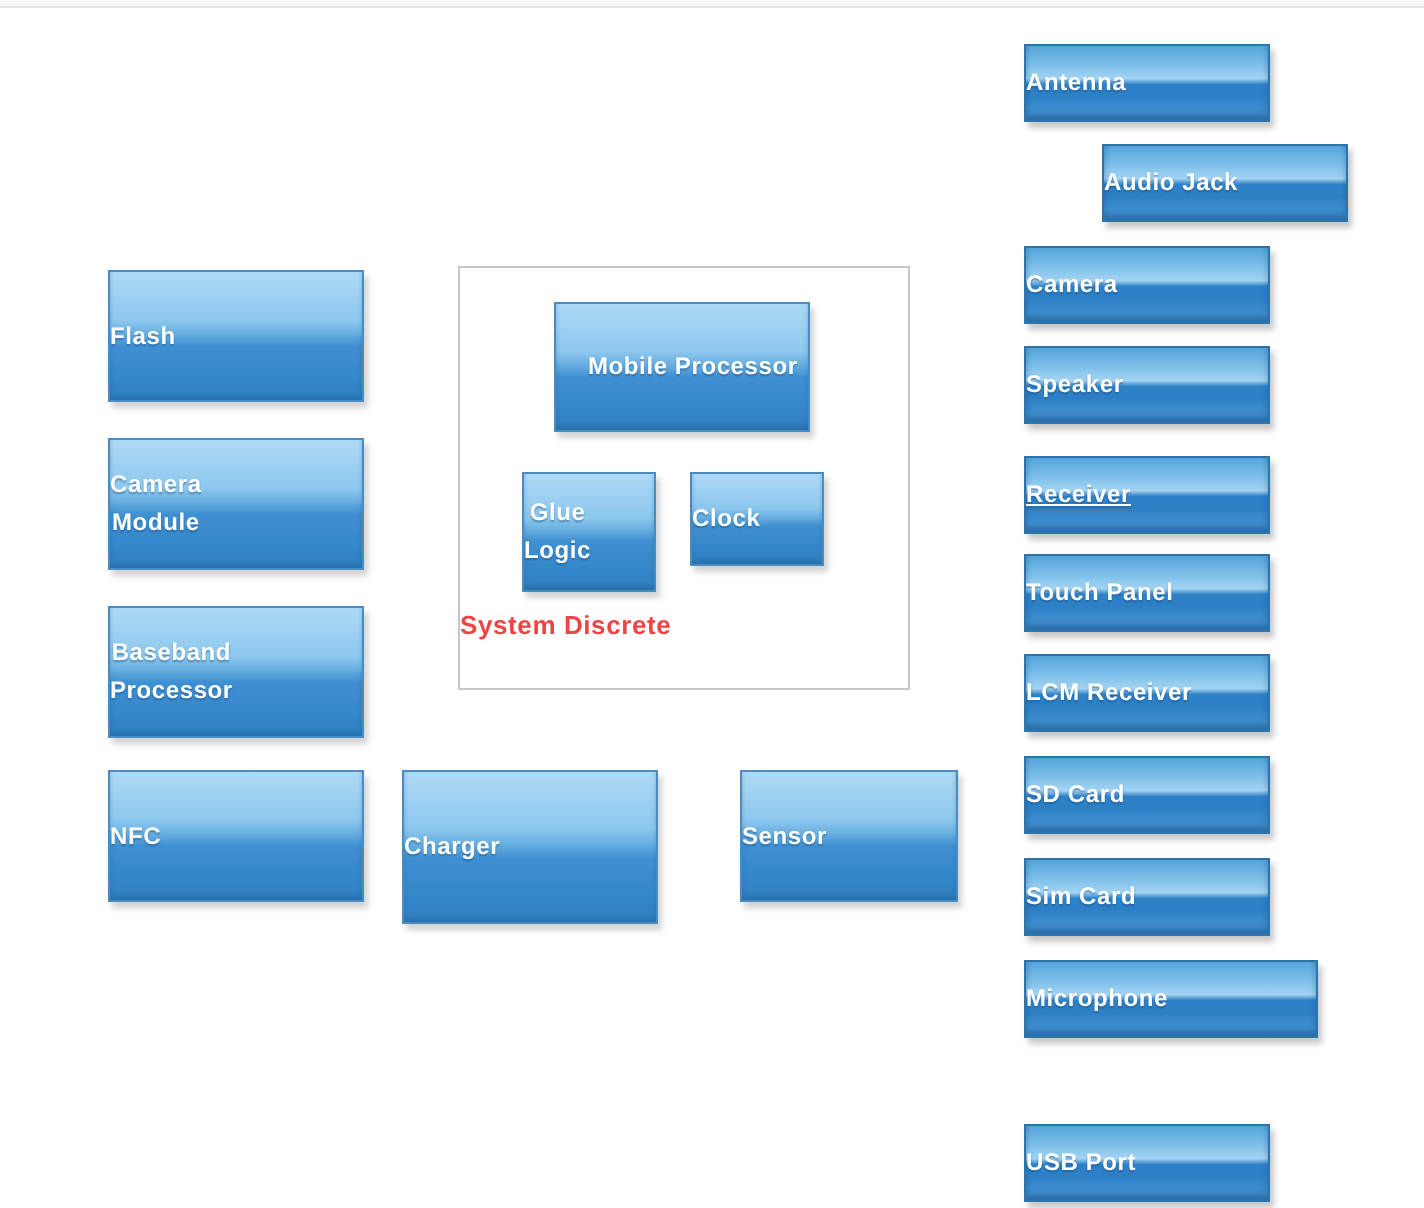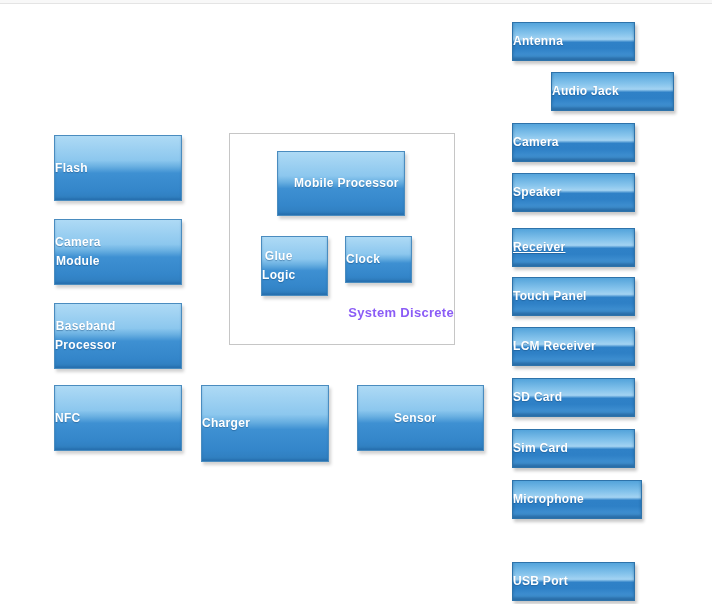--- a/index.html
+++ b/index.html
@@ -31,24 +31,24 @@
     height: 212px;
     border: 1px solid #c6c6c6;
     background: #ffffff;
     box-sizing: border-box;
   }
   .container-label {
     position: absolute;
     left: 0;
     top: 171px;
     width: 100%;
-    text-align: right;
+    text-align: left;
     font-size: 13px;
     font-weight: bold;
-    color: #8b5cf6;
+    color: #ef4444;
     letter-spacing: 0.3px;
   }
   .node {
     position: absolute;
     display: flex;
     align-items: center;
     justify-content: flex-start;
     box-sizing: border-box;
     color: #ffffff;
     font-size: 12px;
@@ -92,26 +92,26 @@
       <div class="node panel" style="left: 54px; top: 219px; width: 128px; height: 66px;"><span>Camera
 Module</span></div>
       <div class="node panel" style="left: 54px; top: 303px; width: 128px; height: 66px;"><span>Baseband
 Processor</span></div>
       <div class="node panel" style="left: 54px; top: 385px; width: 128px; height: 66px;"><span>NFC</span></div>
       <div class="node panel" style="left: 277px; top: 151px; width: 128px; height: 65px; padding-left: 16px;"><span>Mobile Processor</span></div>
       <div class="node panel" style="left: 261px; top: 236px; width: 67px; height: 60px;"><span>Glue
 Logic</span></div>
       <div class="node panel" style="left: 345px; top: 236px; width: 67px; height: 47px;"><span>Clock</span></div>
       <div class="node panel" style="left: 201px; top: 385px; width: 128px; height: 77px;"><span>Charger</span></div>
-      <div class="node panel" style="left: 357px; top: 385px; width: 127px; height: 66px; padding-left: 36px;"><span>Sensor</span></div>
+      <div class="node panel" style="left: 370px; top: 385px; width: 109px; height: 66px;"><span>Sensor</span></div>
       <div class="node button" style="left: 512px; top: 22px; width: 123px; height: 39px;"><span>Antenna</span></div>
       <div class="node button" style="left: 512px; top: 72px; width: 123px; height: 39px; margin-left: 39px;"><span>Audio Jack</span></div>
       <div class="node button" style="left: 512px; top: 123px; width: 123px; height: 39px;"><span>Camera</span></div>
       <div class="node button" style="left: 512px; top: 173px; width: 123px; height: 39px;"><span>Speaker</span></div>
       <div class="node button" style="left: 512px; top: 228px; width: 123px; height: 39px; text-decoration: underline;"><span>Receiver</span></div>
       <div class="node button" style="left: 512px; top: 277px; width: 123px; height: 39px;"><span>Touch Panel</span></div>
       <div class="node button" style="left: 512px; top: 327px; width: 123px; height: 39px;"><span>LCM Receiver</span></div>
       <div class="node button" style="left: 512px; top: 378px; width: 123px; height: 39px;"><span>SD Card</span></div>
       <div class="node button" style="left: 512px; top: 429px; width: 123px; height: 39px;"><span>Sim Card</span></div>
-      <div class="node button" style="left: 512px; top: 480px; width: 130px; height: 39px;"><span>Microphone</span></div>
+      <div class="node button" style="left: 512px; top: 480px; width: 147px; height: 39px;"><span>Microphone</span></div>
       <div class="node button" style="left: 512px; top: 530px; width: 123px; height: 39px; margin-top: 32px;"><span>USB Port</span></div>
     </div>
 </div>
 
 </body></html>

